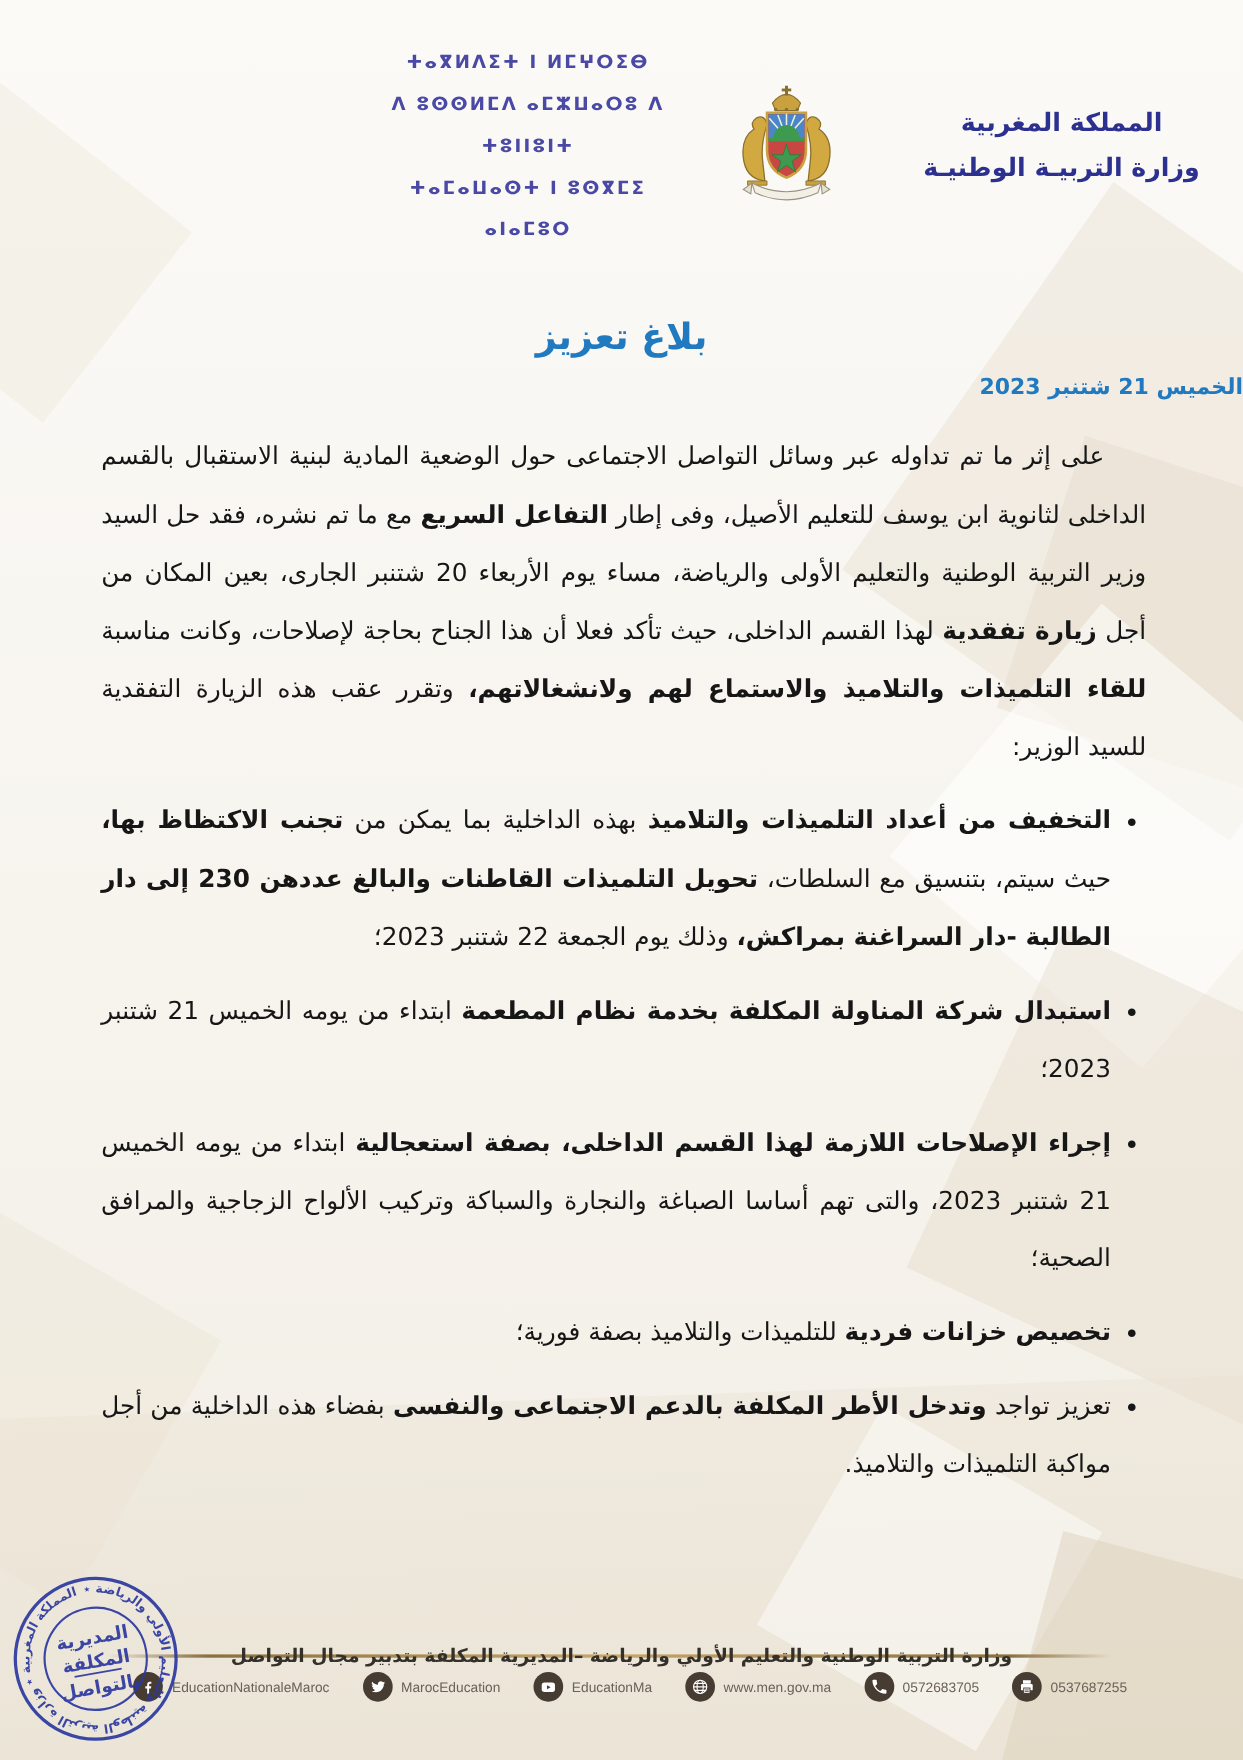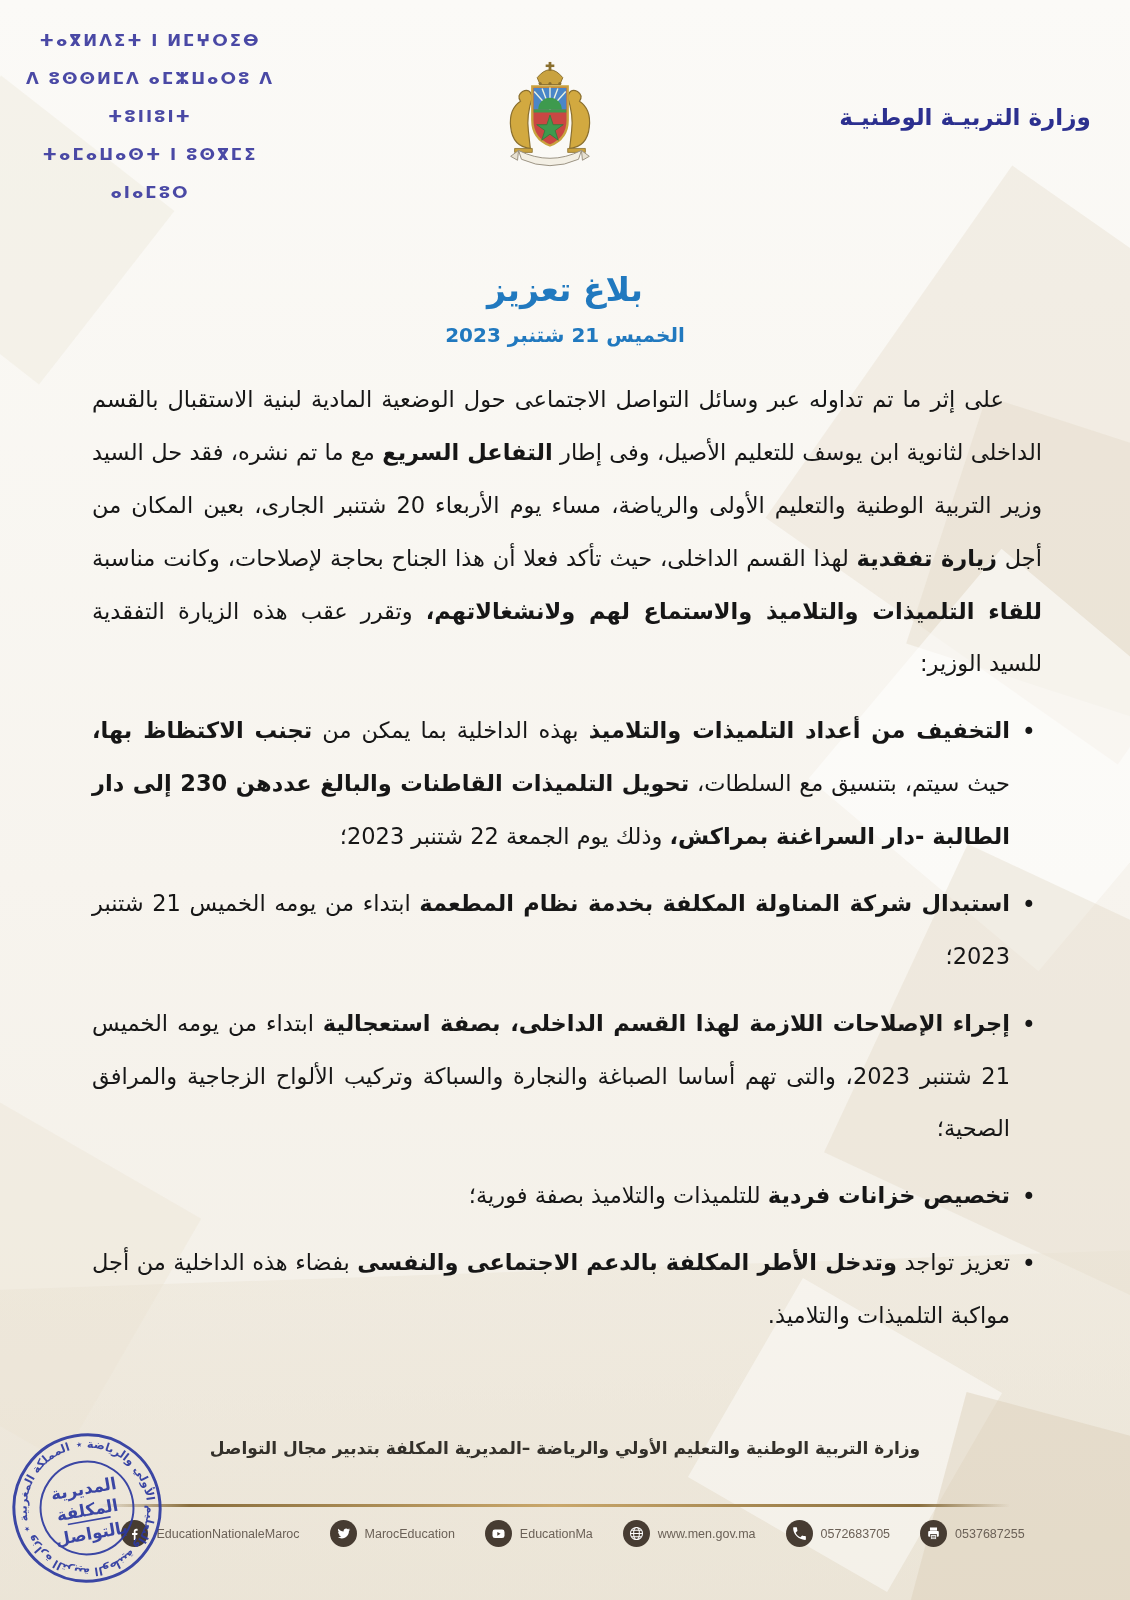--- a/index.html
+++ b/index.html
@@ -18,57 +18,57 @@
   .s4{top:900px; right:-90px; width:340px; height:340px; transform:rotate(25deg); background:rgba(226,216,196,.38);}
   .s5{top:1270px; left:-120px; width:1380px; height:520px; transform:rotate(-2deg); background:linear-gradient(180deg, rgba(233,225,209,.40), rgba(226,216,196,.55));}
   .s6{top:1320px; right:170px; width:230px; height:230px; transform:rotate(30deg); background:rgba(255,255,255,.45);}
   .s7{top:1420px; right:-50px; width:250px; height:250px; transform:rotate(15deg); background:rgba(219,207,183,.45);}
   .s8{top:1130px; left:-130px; width:280px; height:280px; transform:rotate(30deg); background:rgba(234,226,210,.35);}
   .s9{top:120px; left:-90px; width:220px; height:220px; transform:rotate(38deg); background:rgba(238,232,219,.45);}
 
   
   .hdr{
     position:relative; z-index:2;
-    display:flex; align-items:center; justify-content:space-between;
-    gap:26px; padding-top:22px;
+    display:flex; align-items:center; justify-content:flex-end;
+    gap:26px; padding-top:38px;
   }
   .tif{width:300px; text-align:center; color:#4a49a5;
        font-size:16.5px; letter-spacing:2px; line-height:38px; font-weight:bold;}
   .emblem{width:118px; height:118px; flex:0 0 auto;}
   .ar-name{width:330px; text-align:center; color:#2c308f;
        font-size:23px; line-height:41px; font-weight:bold; direction:rtl;}
 
   
   .title{
     position:relative; z-index:2; text-align:center; direction:rtl;
     color:#2179bf; font-size:33px; font-weight:bold; margin:58px 0 0 0;
   }
   .date{
-    position:relative; z-index:2; text-align:center; direction:rtl;
+    position:relative; z-index:2; text-align:right; direction:rtl;
     color:#2179bf; font-size:20px; font-weight:bold; margin-top:14px;
   }
 
   
   .body{
     position:relative; z-index:2; direction:rtl;
     margin:26px 88px 0 92px;
     color:#161616; font-size:22.5px; line-height:2.35;
     text-align:justify;
   }
   .intro{margin:0 0 14px 0; text-indent:38px;}
   .b{font-weight:bold;}
   ul.measures{list-style:none; margin:0; padding:0 6px 0 0;}
   ul.measures li{position:relative; padding-right:26px; margin-bottom:14px; text-align:justify;}
   ul.measures li .mark{
     position:absolute; right:0; top:0; font-size:24px; line-height:inherit;
   }
 
   
   .f-line{
-    position:absolute; z-index:2; top:1438px; left:0; right:0;
+    position:absolute; z-index:2; top:1496px; left:0; right:0;
     text-align:center; direction:rtl;
     color:#33302a; font-size:17px; font-weight:bold;
   }
   .gold{
     position:absolute; z-index:1; top:1504px; left:98px; right:120px; height:2.5px;
     background:linear-gradient(90deg, rgba(185,151,95,0) 0%, #8a6f3e 10%, #c9a76b 50%, #8a6f3e 90%, rgba(185,151,95,0) 100%);
   }
   .social{
     position:absolute; z-index:2; top:1520px; left:16px; right:0;
     display:flex; justify-content:center; align-items:center; gap:30px;
@@ -133,20 +133,21 @@
         <path d="M48 52.4 a12 12 0 0 1 24 0 z" fill="#3e9a4e"></path>
         <path d="M43.4 52.4 h33.2 v3 h-33.2 z" fill="#3e9a4e"></path>
         <path d="M60 58 l3.2 9.8 h10.3 l-8.3 6 l3.2 9.8 l-8.4 -6.1 l-8.4 6.1 l3.2 -9.8 l-8.3 -6 h10.3 z" fill="#3e9a4e" stroke="#2f7a3c" stroke-width=".8"></path>
 
         <path d="M28 94 Q60 110 92 94 L89 103 Q60 116 31 103 Z" fill="#f3efe4" stroke="#9a9282" stroke-width="1"></path>
         <path d="M28 94 l-8 6 l7 4 z M92 94 l8 6 l-7 4 z" fill="#e7e1d2" stroke="#9a9282" stroke-width="1"></path>
       </svg>
     </div>
 
     <div class="ar-name">
+        <div>المملكة المغربية</div>
         <div>وزارة التربيـة الوطنيـة</div>
       </div>
   </header>
 
   <h1 class="title">بلاغ تعزيز</h1>
   <div class="date">الخميس 21 شتنبر 2023</div>
 
   <main class="body">
     <p class="intro"><span>على إثر ما تم تداوله عبر وسائل التواصل الاجتماعى حول الوضعية المادية لبنية الاستقبال بالقسم الداخلى لثانوية ابن يوسف للتعليم الأصيل، وفى إطار </span><span class="b">التفاعل السريع</span><span> مع ما تم نشره، فقد حل السيد وزير التربية الوطنية والتعليم الأولى والرياضة، مساء يوم الأربعاء 20 شتنبر الجارى، بعين المكان من أجل </span><span class="b">زيارة تفقدية</span><span> لهذا القسم الداخلى، حيث تأكد فعلا أن هذا الجناح بحاجة لإصلاحات، وكانت مناسبة </span><span class="b">للقاء التلميذات والتلاميذ والاستماع لهم ولانشغالاتهم،</span><span> وتقرر عقب هذه الزيارة التفقدية للسيد الوزير:</span></p>
     <ul class="measures">

